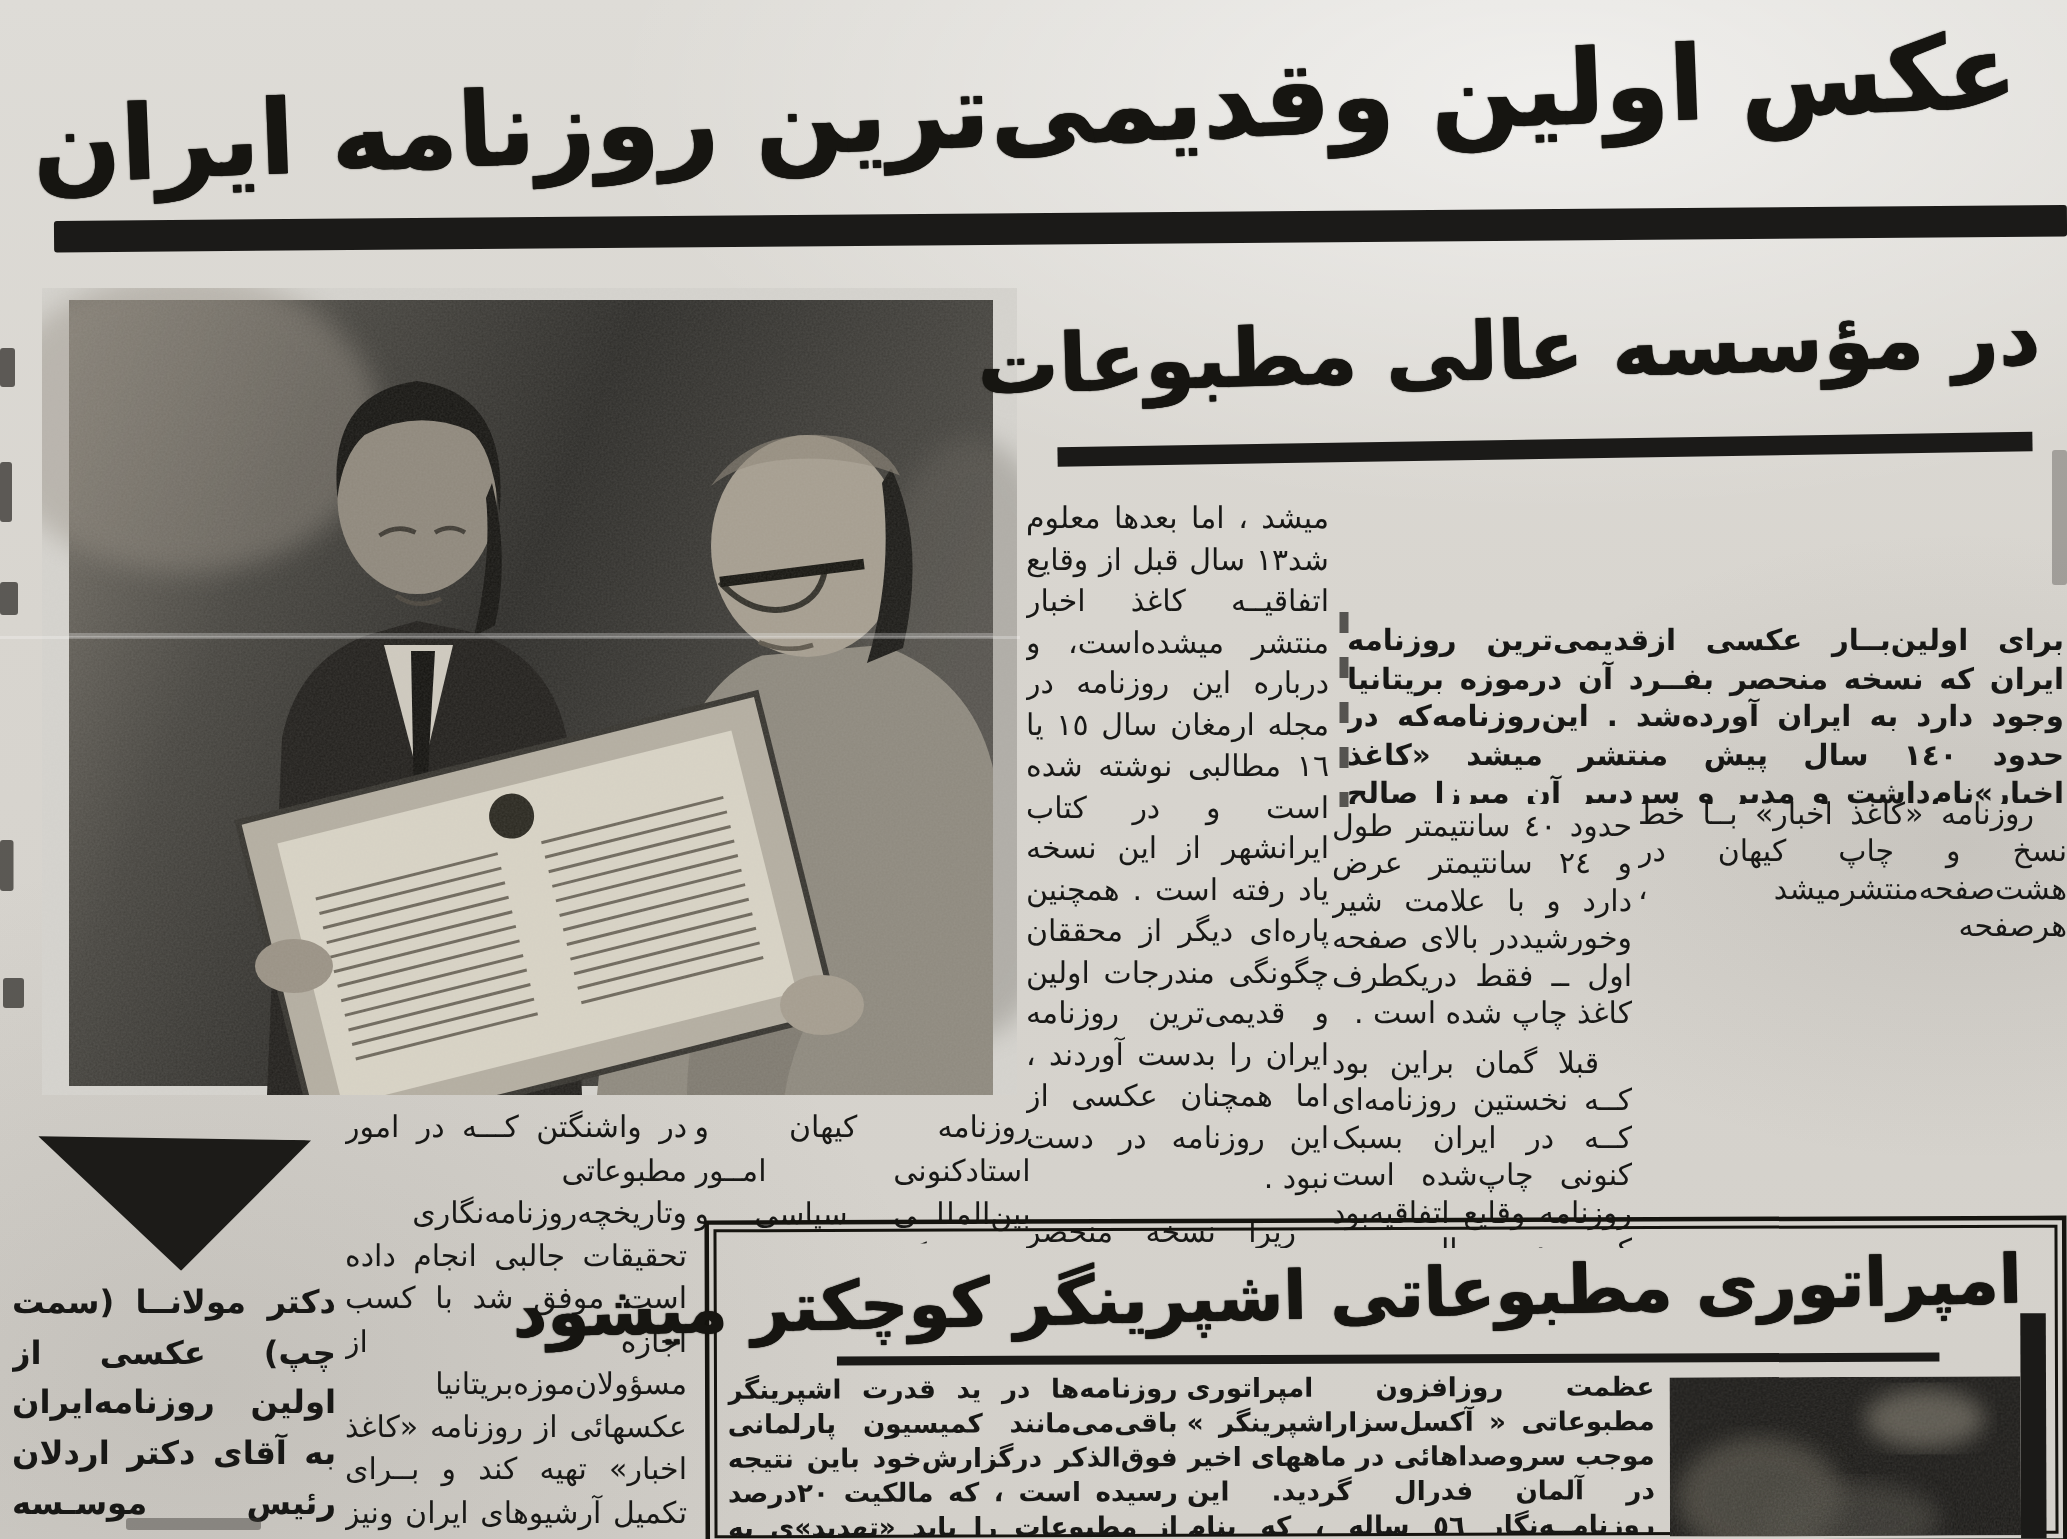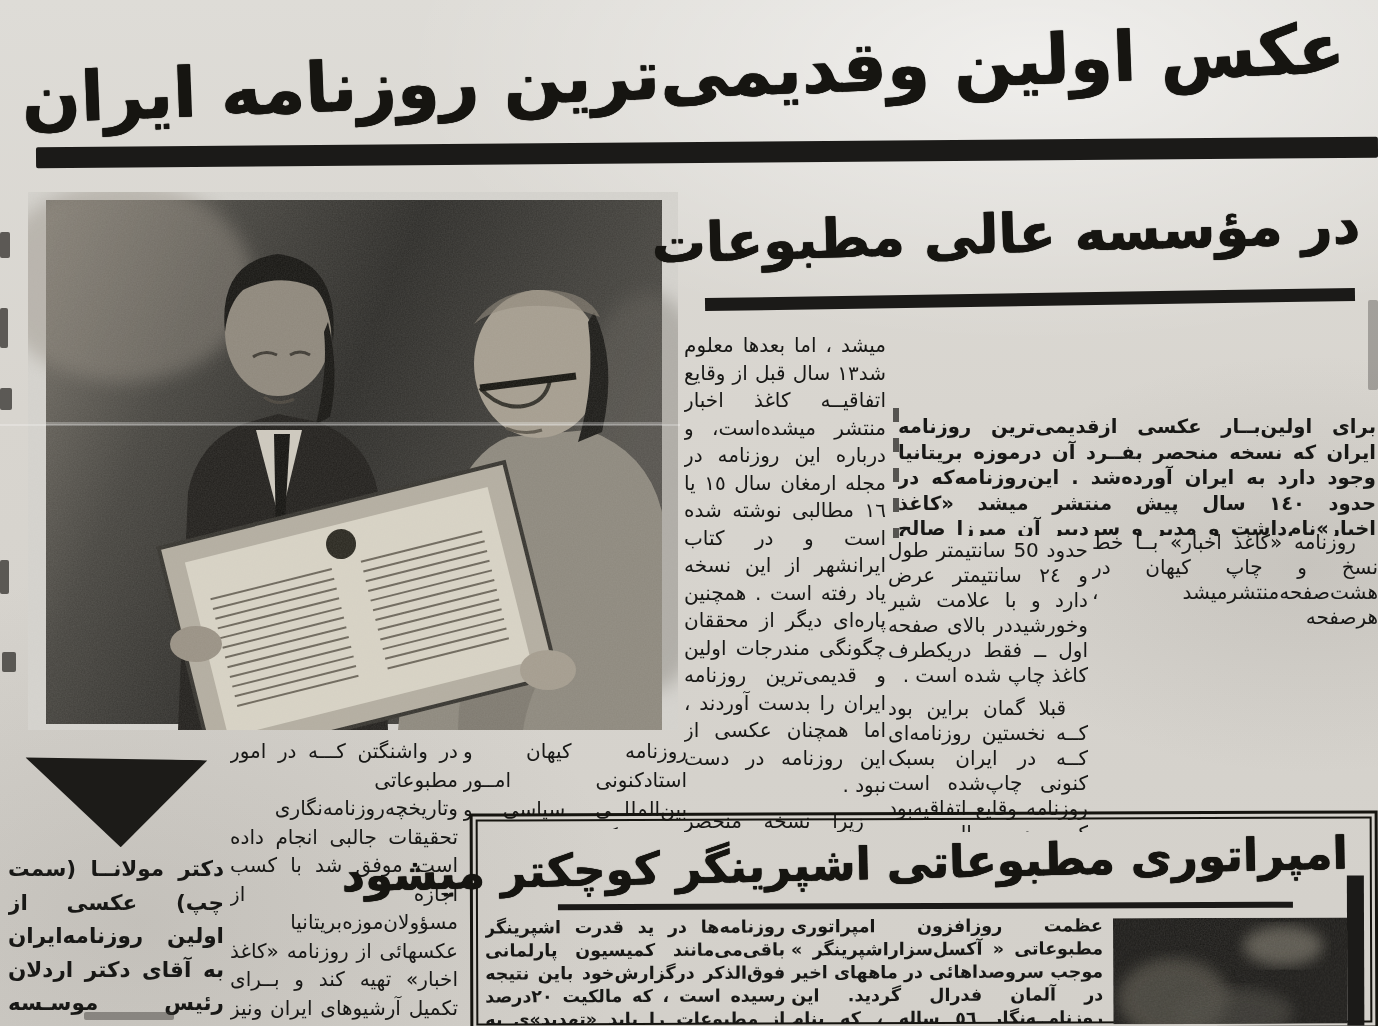--- a/index.html
+++ b/index.html
@@ -137,21 +137,21 @@
 
   <div class="abs rtl bodytxt boldtxt" style="left:898px;top:414px;width:478px;height:122px;font-size:19.5px;line-height:25.5px;">برای اولین‌بــار عکسی ازقدیمی‌ترین روزنامه ایران که نسخه منحصر بفــرد آن درموزه بریتانیا وجود دارد به ایران آورده‌شد . این‌روزنامه‌که در حدود ١٤٠ سال پیش منتشر میشد «کاغذ اخبار»نام‌داشت و مدیر و سردبیر آن میرزا صالح شیرازی بود.</div>
 
   <div class="abs rtl bodytxt" style="left:684px;top:332px;width:202px;height:500px;">
     <p>میشد ، اما بعدها معلوم شد١٣ سال قبل از وقایع اتفاقیــه کاغذ اخبار منتشر میشده‌است، و درباره این روزنامه در مجله ارمغان سال ١٥ یا ١٦ مطالبی نوشته شده است و در کتاب ایرانشهر از این نسخه یاد رفته است . همچنین پاره‌ای دیگر از محققان چگونگی مندرجات اولین و قدیمی‌ترین روزنامه ایران را بدست آوردند ، اما همچنان عکسی از این روزنامه در دست نبود .</p>
     <p class="ind">زیرا نسخه منحصر به‌فــرد این روزنامه در موزه بریتانیا ضبط شده بود ، وگرفتن‌عکس از روی این نسخه جز بــا اجازه مسئولان انگلیسی موزه مقدور نبود .</p>
 
   </div>
 
   <div class="abs rtl bodytxt" style="left:888px;top:538px;width:200px;height:294px;line-height:25px;">
-    <p>حدود 50 سانتیمتر طول و ٢٤ سانتیمتر عرض دارد و با علامت شیر وخورشیددر بالای صفحه اول ــ فقط دریکطرف کاغذ چاپ شده است .</p>
+    <p>حدود ٤٠ سانتیمتر طول و ٢٤ سانتیمتر عرض دارد و با علامت شیر وخورشیددر بالای صفحه اول ــ فقط دریکطرف کاغذ چاپ شده است .</p>
     <p class="ind">قبلا گمان براین بود کــه نخستین روزنامه‌ای کــه در ایران بسبک کنونی چاپ‌شده است روزنامه وقایع اتفاقیه‌بود کــه در سال سوم سلطنت ناصرالدینشاه ، زیــر نظــر میرزاتقی‌خان امیرکبیر اداره</p>
   </div>
 
   <div class="abs rtl bodytxt" style="left:1092px;top:530px;width:286px;height:302px;line-height:25px;">
     <p class="ind">روزنامه «کاغذ اخبار» بــا خط نسخ و چاپ کیهان در هشت‌صفحه‌منتشرمیشد ، هرصفحه</p>
   </div>
 
   <div class="abs rtl bodytxt" style="left:463px;top:737px;width:224px;height:92px;line-height:29px;">روزنامه کیهان و استادکنونی امــور بین‌المللــی سیاسی و روزنامه‌نگاری دانشگاه‌امریکن</div>
 
   <div class="abs rtl bodytxt" style="left:230px;top:737px;width:228px;height:285px;line-height:28.5px;">در واشنگتن کـــه در امور مطبوعاتی وتاریخچه‌روزنامه‌نگاری تحقیقات جالبی انجام داده است موفق شد با کسب اجازه از مسؤولان‌موزه‌بریتانیا عکسهائی از روزنامه «کاغذ اخبار» تهیه کند و بــرای تکمیل آرشیوهای ایران ونیز روشن کــردن هــرچه بیشتر تاریخچه روزنامه‌نگــاری در ایران این عکسها را به‌ایران بیاورد .</div>

